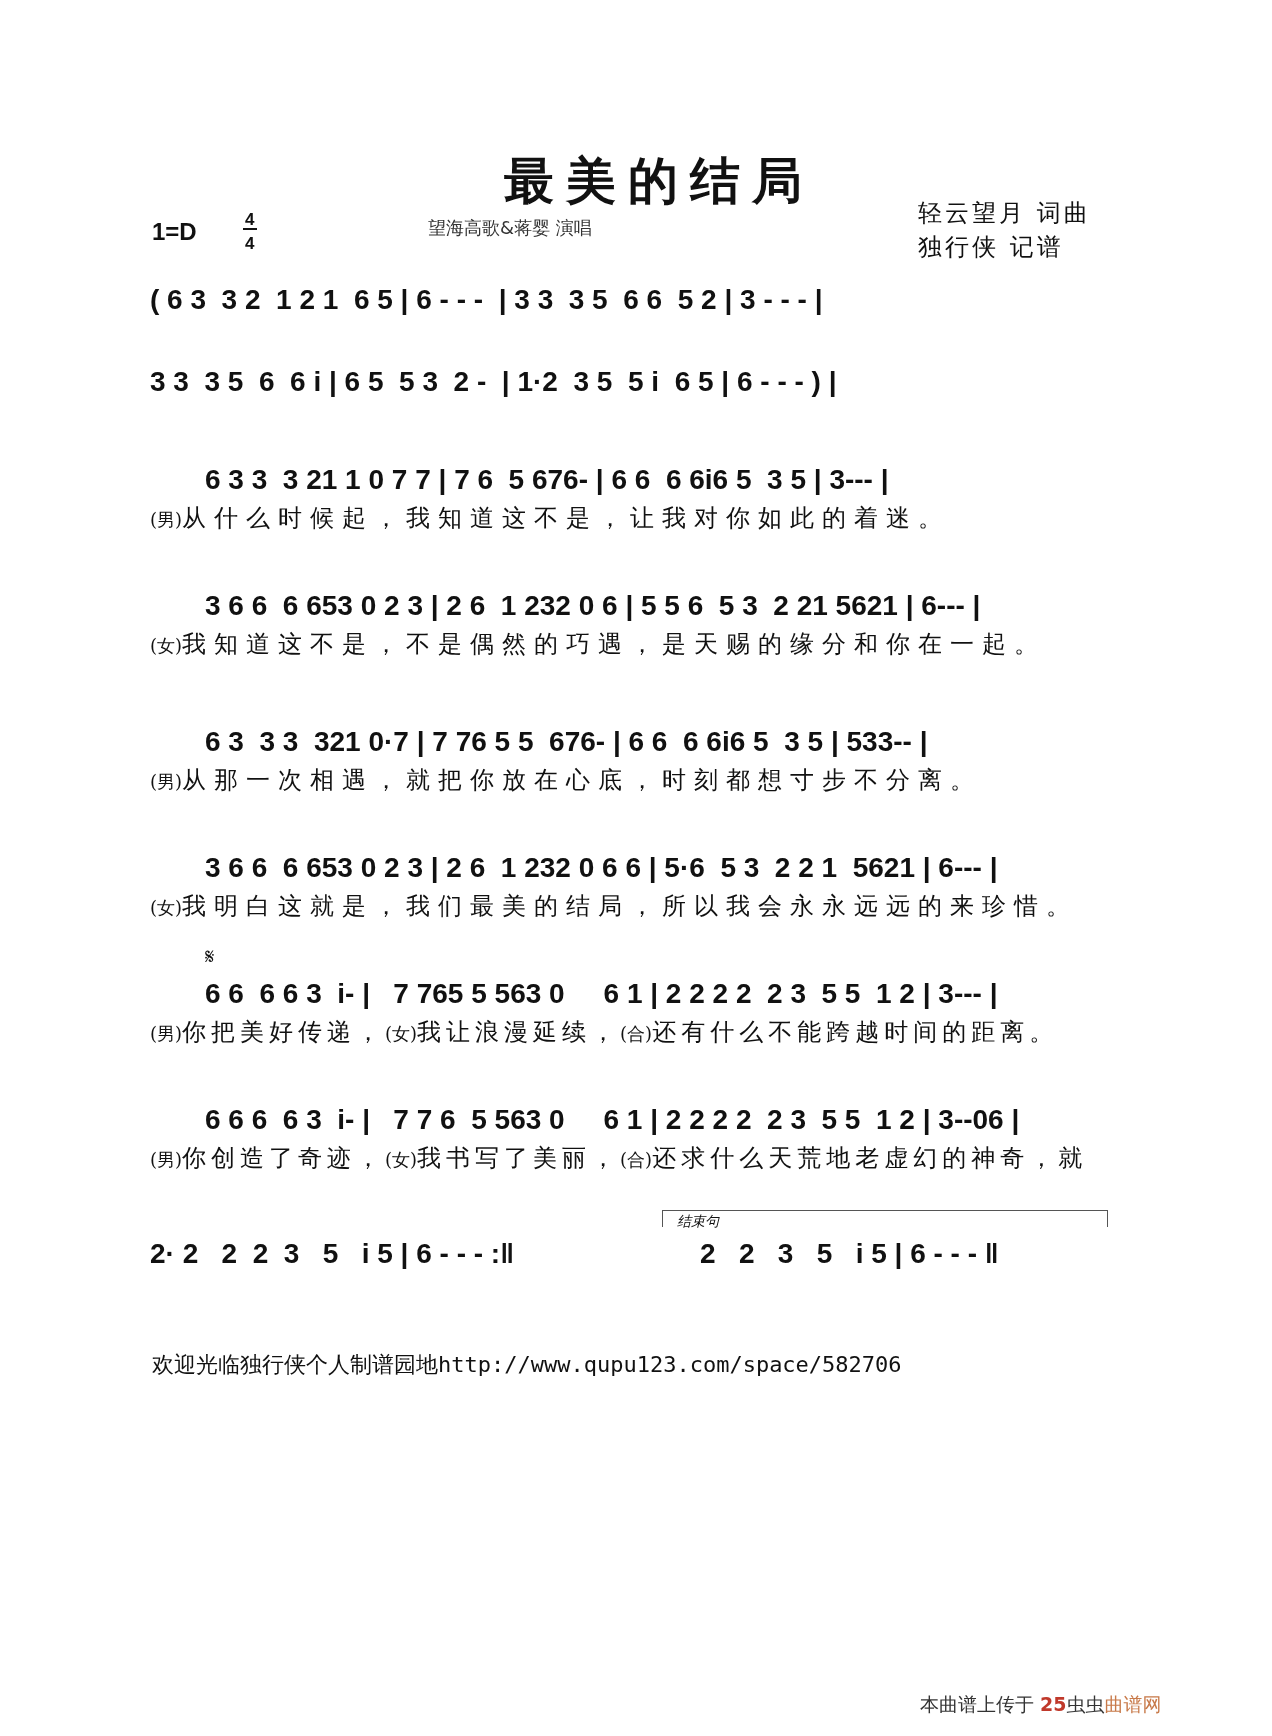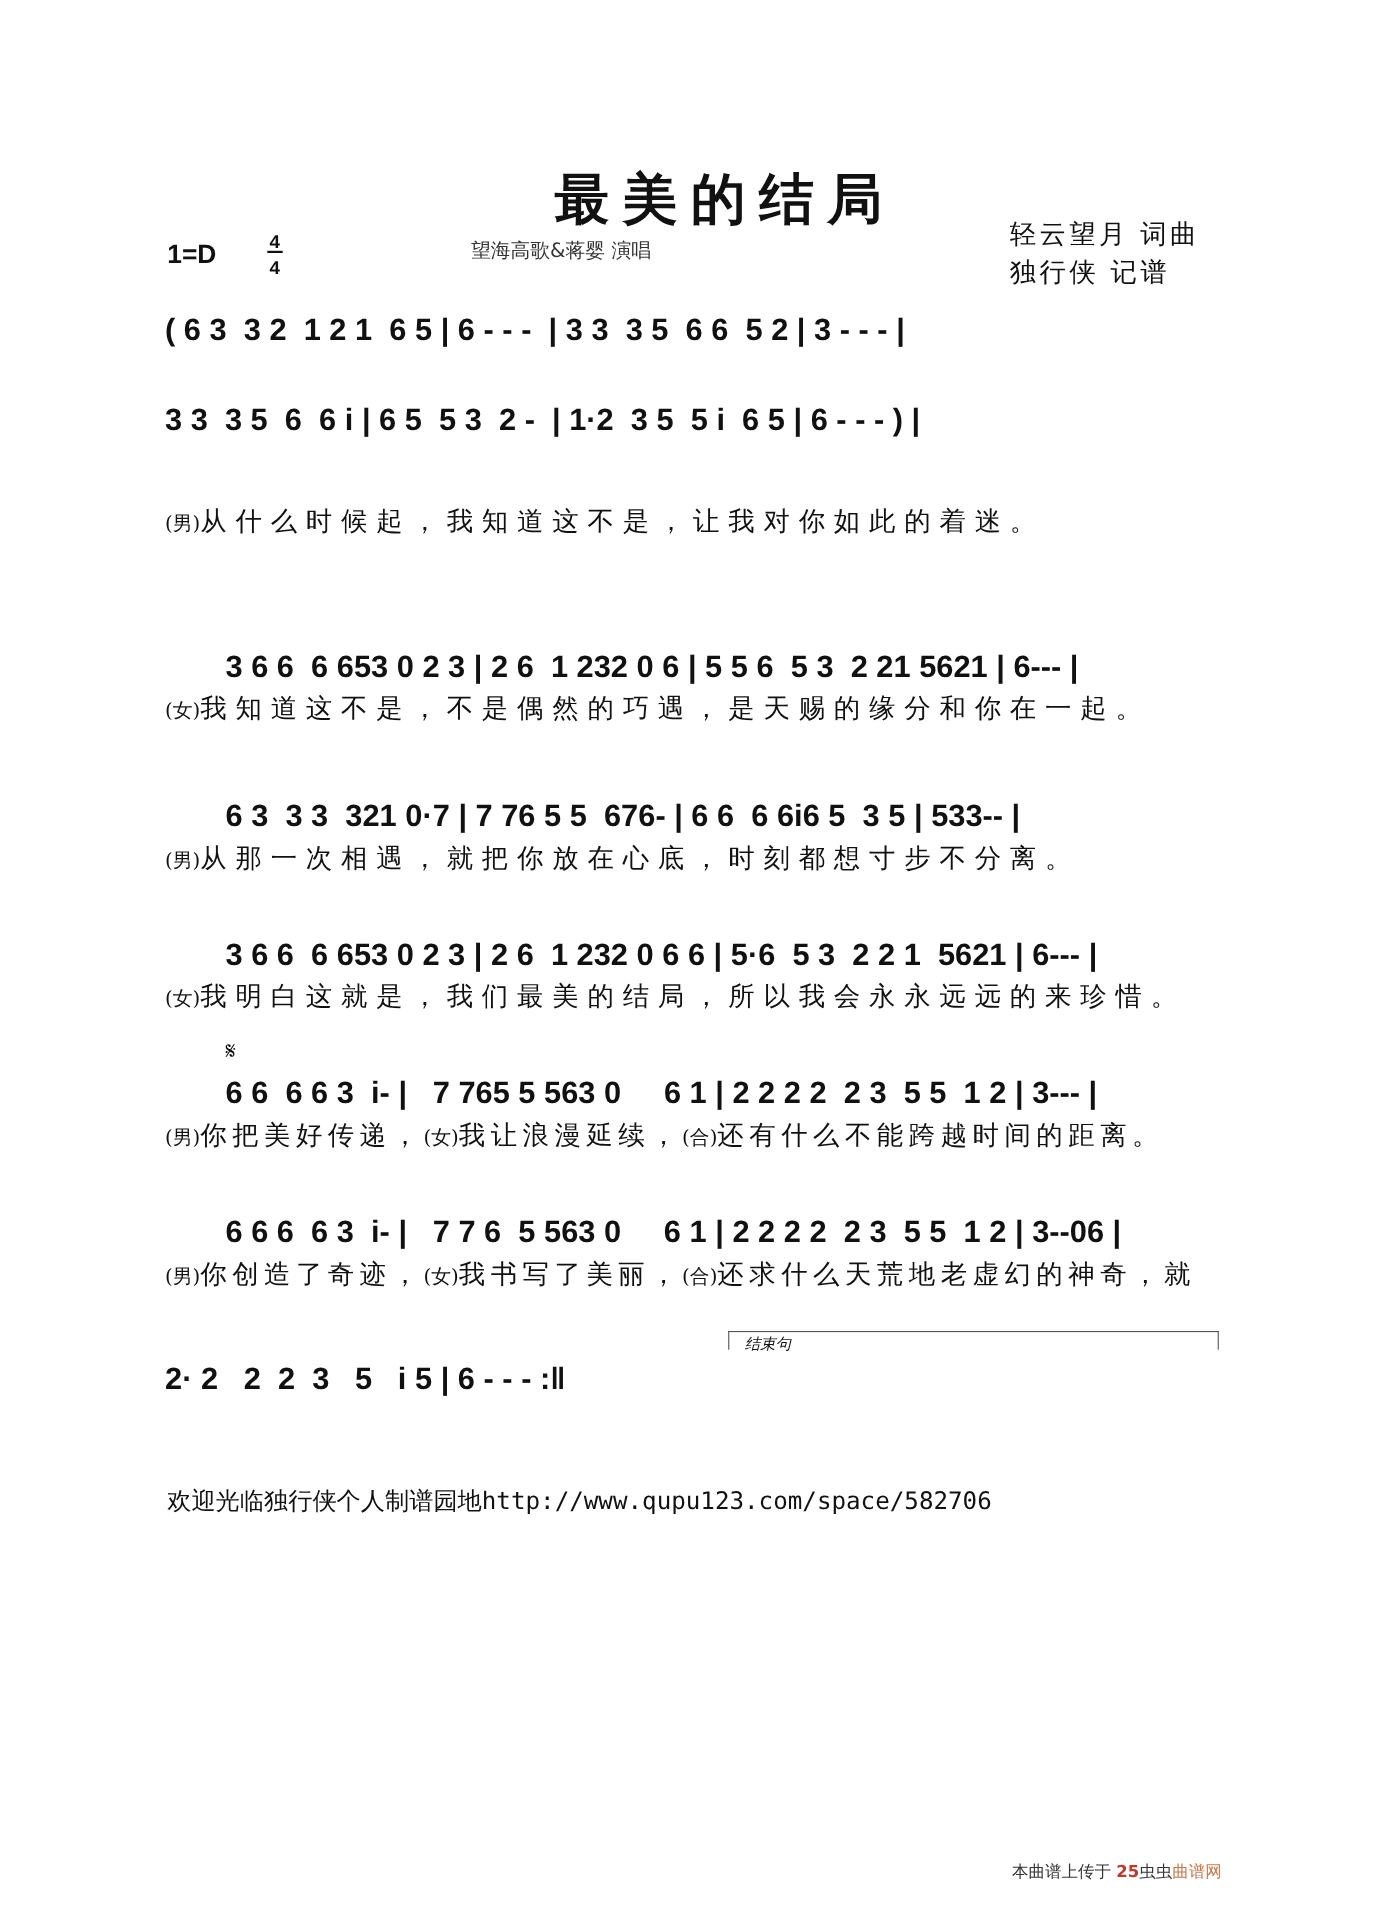--- a/index.html
+++ b/index.html
@@ -19,21 +19,21 @@
   .notes { position: relative; height: 44px; font-family: "Liberation Sans", sans-serif;
     font-weight: bold; font-size: 28px; white-space: pre; display: flex; align-items: flex-end; }
   .bar { display: inline-block; width: 2px; height: 34px; background: #111; margin: 0 10px; align-self: flex-end; margin-bottom: 6px; }
   .lyrics { font-family: "DejaVu Serif", serif; font-size: 24px; letter-spacing: 8px; margin-top: 6px; white-space: pre; }
   .role { font-size: 18px; letter-spacing: 0; }
   .segno { position: absolute; left: 205px; top: 944px; font-family: "DejaVu Serif", serif; font-size: 22px; }
   .volta { position: absolute; left: 662px; top: 1210px; width: 444px; height: 16px;
     border-top: 1.5px solid #555; border-left: 1.5px solid #555; border-right: 1.5px solid #555; }
   .volta span { position: absolute; left: 14px; top: 2px; font-family: "DejaVu Sans", sans-serif; font-size: 14px; font-style: italic; }
   .footer { position: absolute; left: 152px; top: 1350px; font-family: "DejaVu Sans Mono", monospace; font-size: 22px; }
-  .watermark { position: absolute; left: 920px; top: 1692px; font-family: "DejaVu Sans", sans-serif; font-size: 15px; color: #333; }
+  .watermark { position: absolute; left: 920px; top: 1692px; font-family: "DejaVu Sans", sans-serif; font-size: 19px; color: #333; }
   .watermark .red { color: #c0392b; font-weight: bold; }
   .watermark .tan { color: #c87a4a; }
 </style>
 </head>
 <body>
 
 <div class="title">最美的结局</div>
 <div class="performers">望海高歌&amp;蒋婴 演唱</div>
 
 <div class="key">
@@ -52,20 +52,21 @@
 
 <div class="row" style="top:272px">
   <div class="notes">( 6 3  3 2  1 2 1  6 5 | 6 - - -  | 3 3  3 5  6 6  5 2 | 3 - - - |</div>
 </div>
 
 <div class="row" style="top:354px">
   <div class="notes">3 3  3 5  6  6 i | 6 5  5 3  2 -  | 1·2  3 5  5 i  6 5 | 6 - - - ) |</div>
 </div>
 
 <div class="row" style="top:452px">
+  <div class="notes" style="padding-left:55px">6 3 3  3 21 1 0 7 7 | 7 6  5 676- | 6 6  6 6i6 5  3 5 | 3--- |</div>
   <div class="lyrics"><span class="role">(男)</span><span>从什么时候起，我知道这不是，让我对你如此的着迷。</span></div>
 </div>
 
 <div class="row" style="top:578px">
   <div class="notes" style="padding-left:55px">3 6 6  6 653 0 2 3 | 2 6  1 232 0 6 | 5 5 6  5 3  2 21 5621 | 6--- |</div>
   <div class="lyrics"><span class="role">(女)</span><span>我知道这不是，不是偶然的巧遇，是天赐的缘分和你在一起。</span></div>
 </div>
 
 <div class="row" style="top:714px">
   <div class="notes" style="padding-left:55px">6 3  3 3  321 0·7 | 7 76 5 5  676- | 6 6  6 6i6 5  3 5 | 533-- |</div>
@@ -92,20 +93,21 @@
 <div class="volta">
   <span>结束句</span>
 </div>
 
 <div class="row" style="top:1226px">
   <div style="display:flex">
     <div style="width:510px">
       <div class="notes">2· 2   2  2  3   5   i 5 | 6 - - - :‖</div>
     </div>
     <div style="width:450px">
+      <div class="notes" style="padding-left:40px">2   2   3   5   i 5 | 6 - - - ‖</div>
     </div>
   </div>
 </div>
 
 <div class="footer">欢迎光临独行侠个人制谱园地http://www.qupu123.com/space/582706</div>
 
 <div class="watermark">
   <span>本曲谱上传于</span>
   <span class="red">25</span><span>虫虫</span><span class="tan">曲谱网</span>
 </div>

